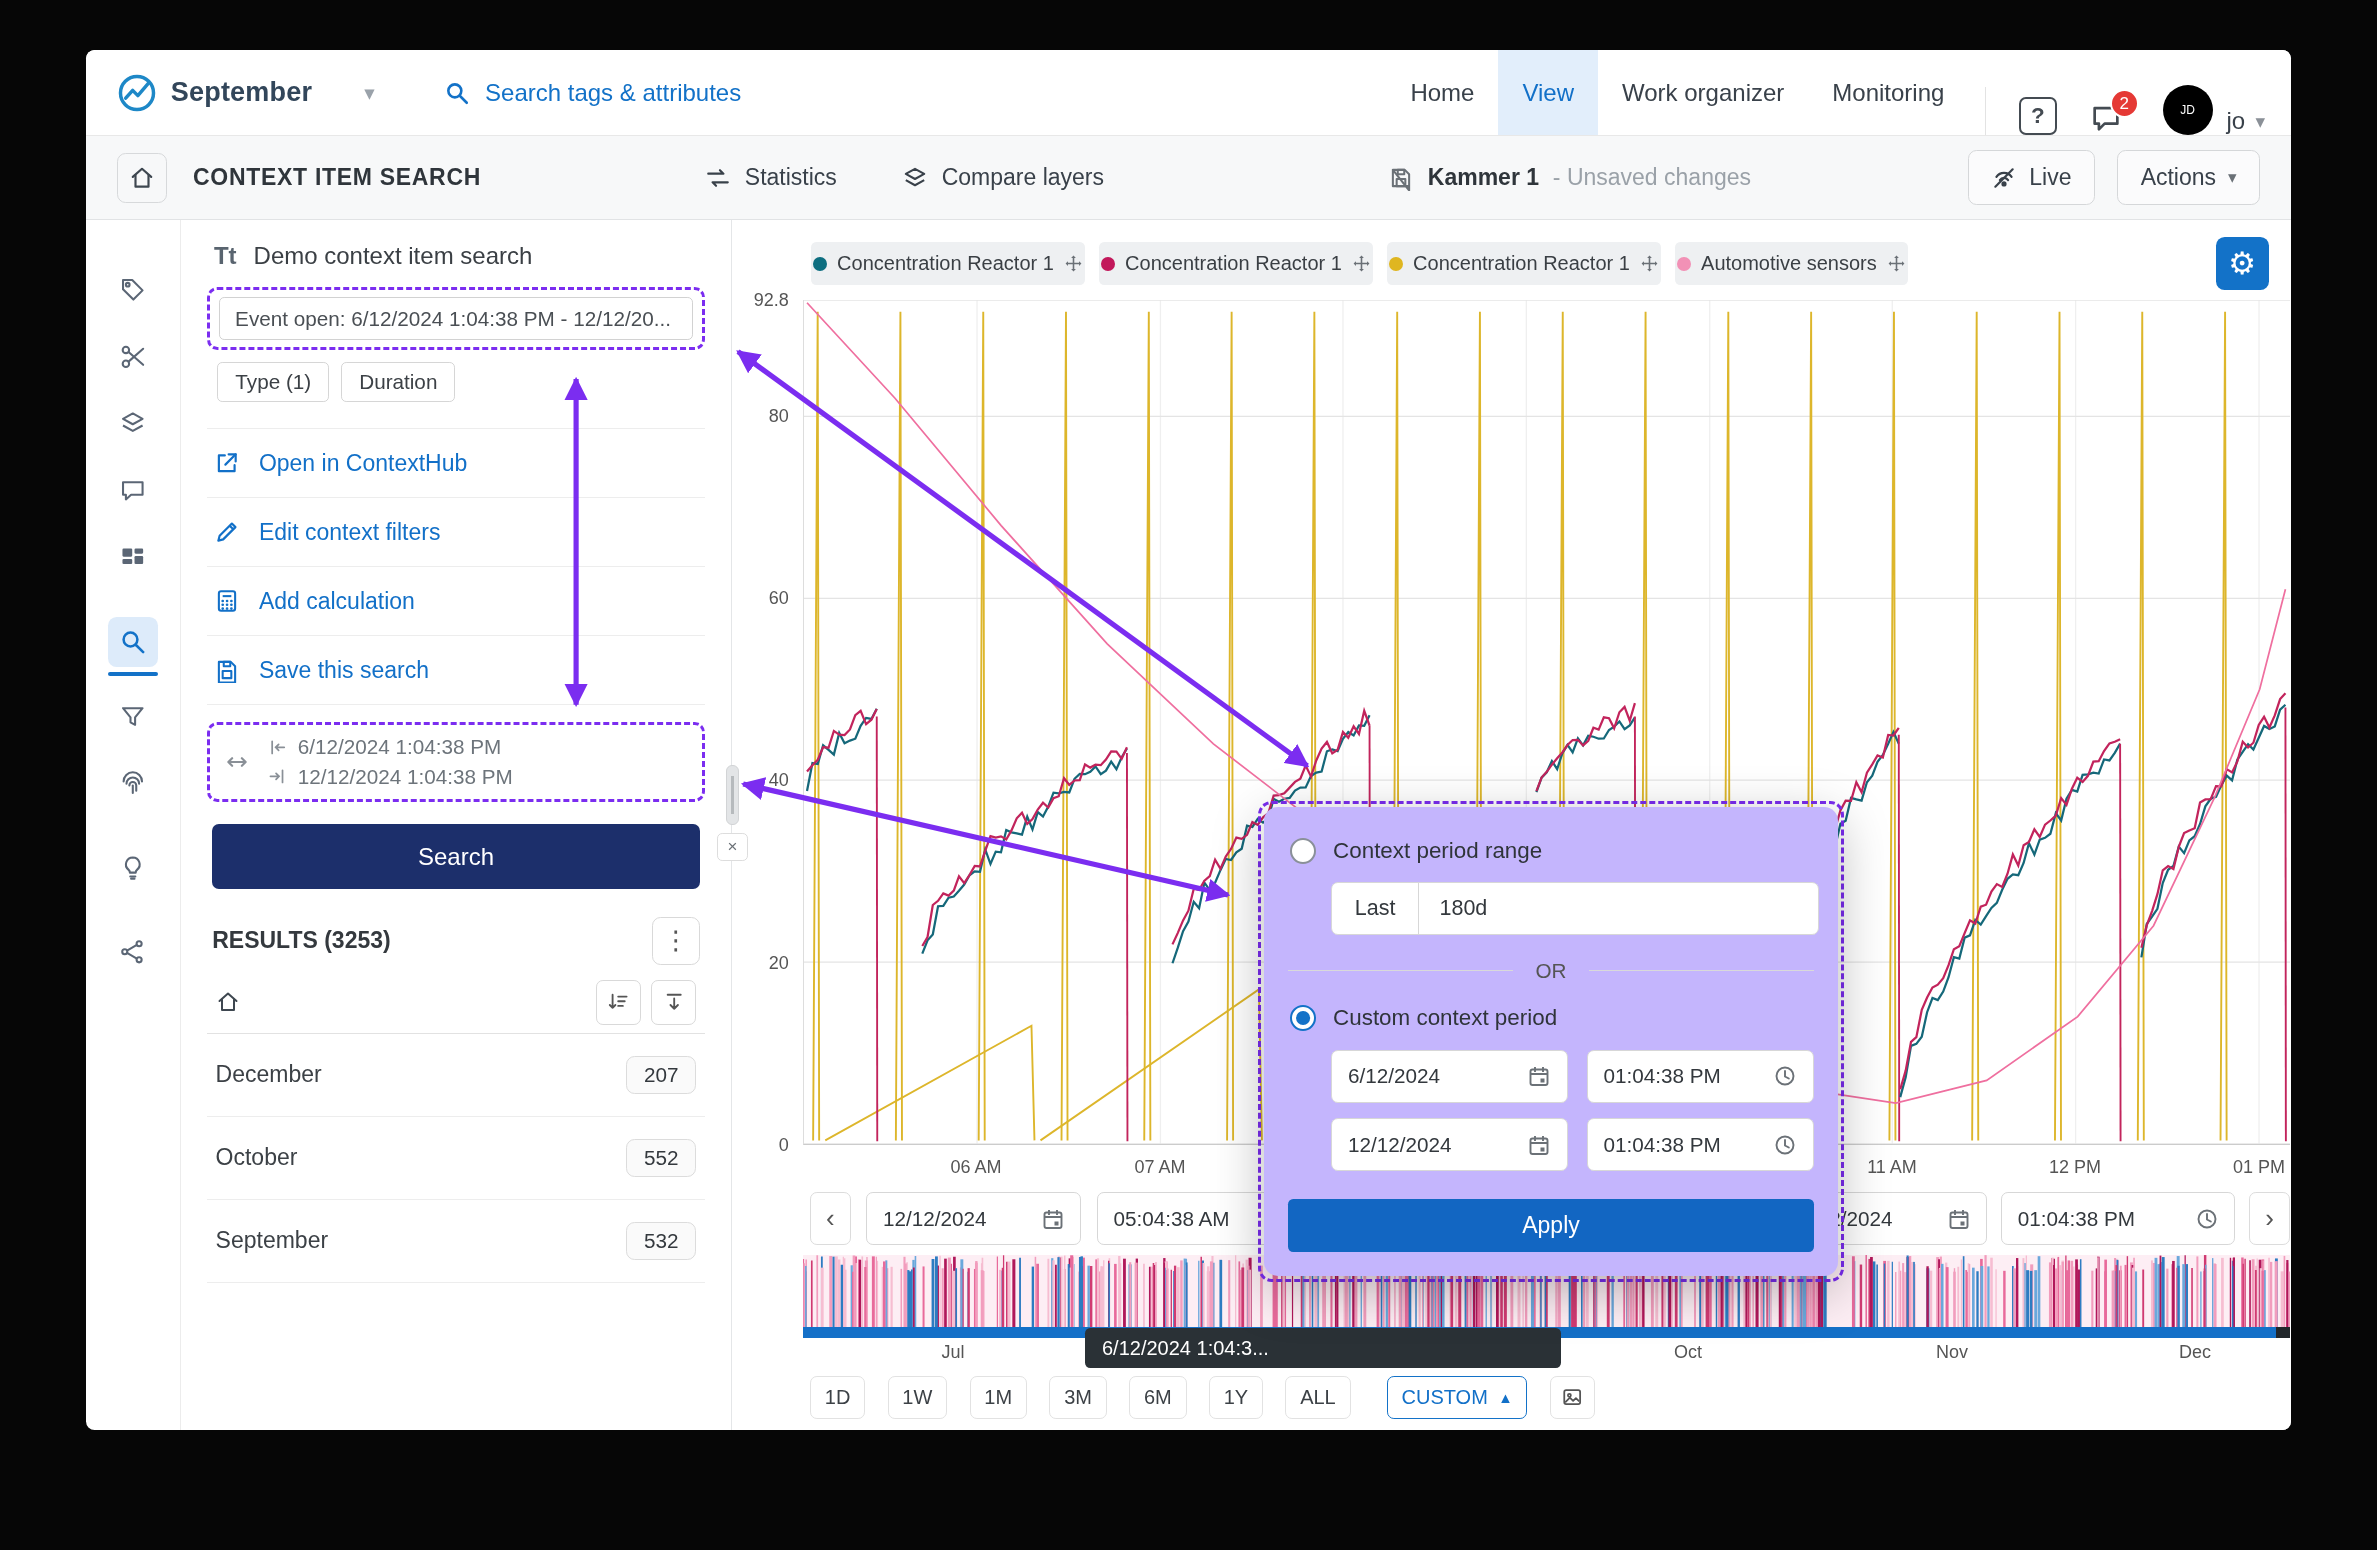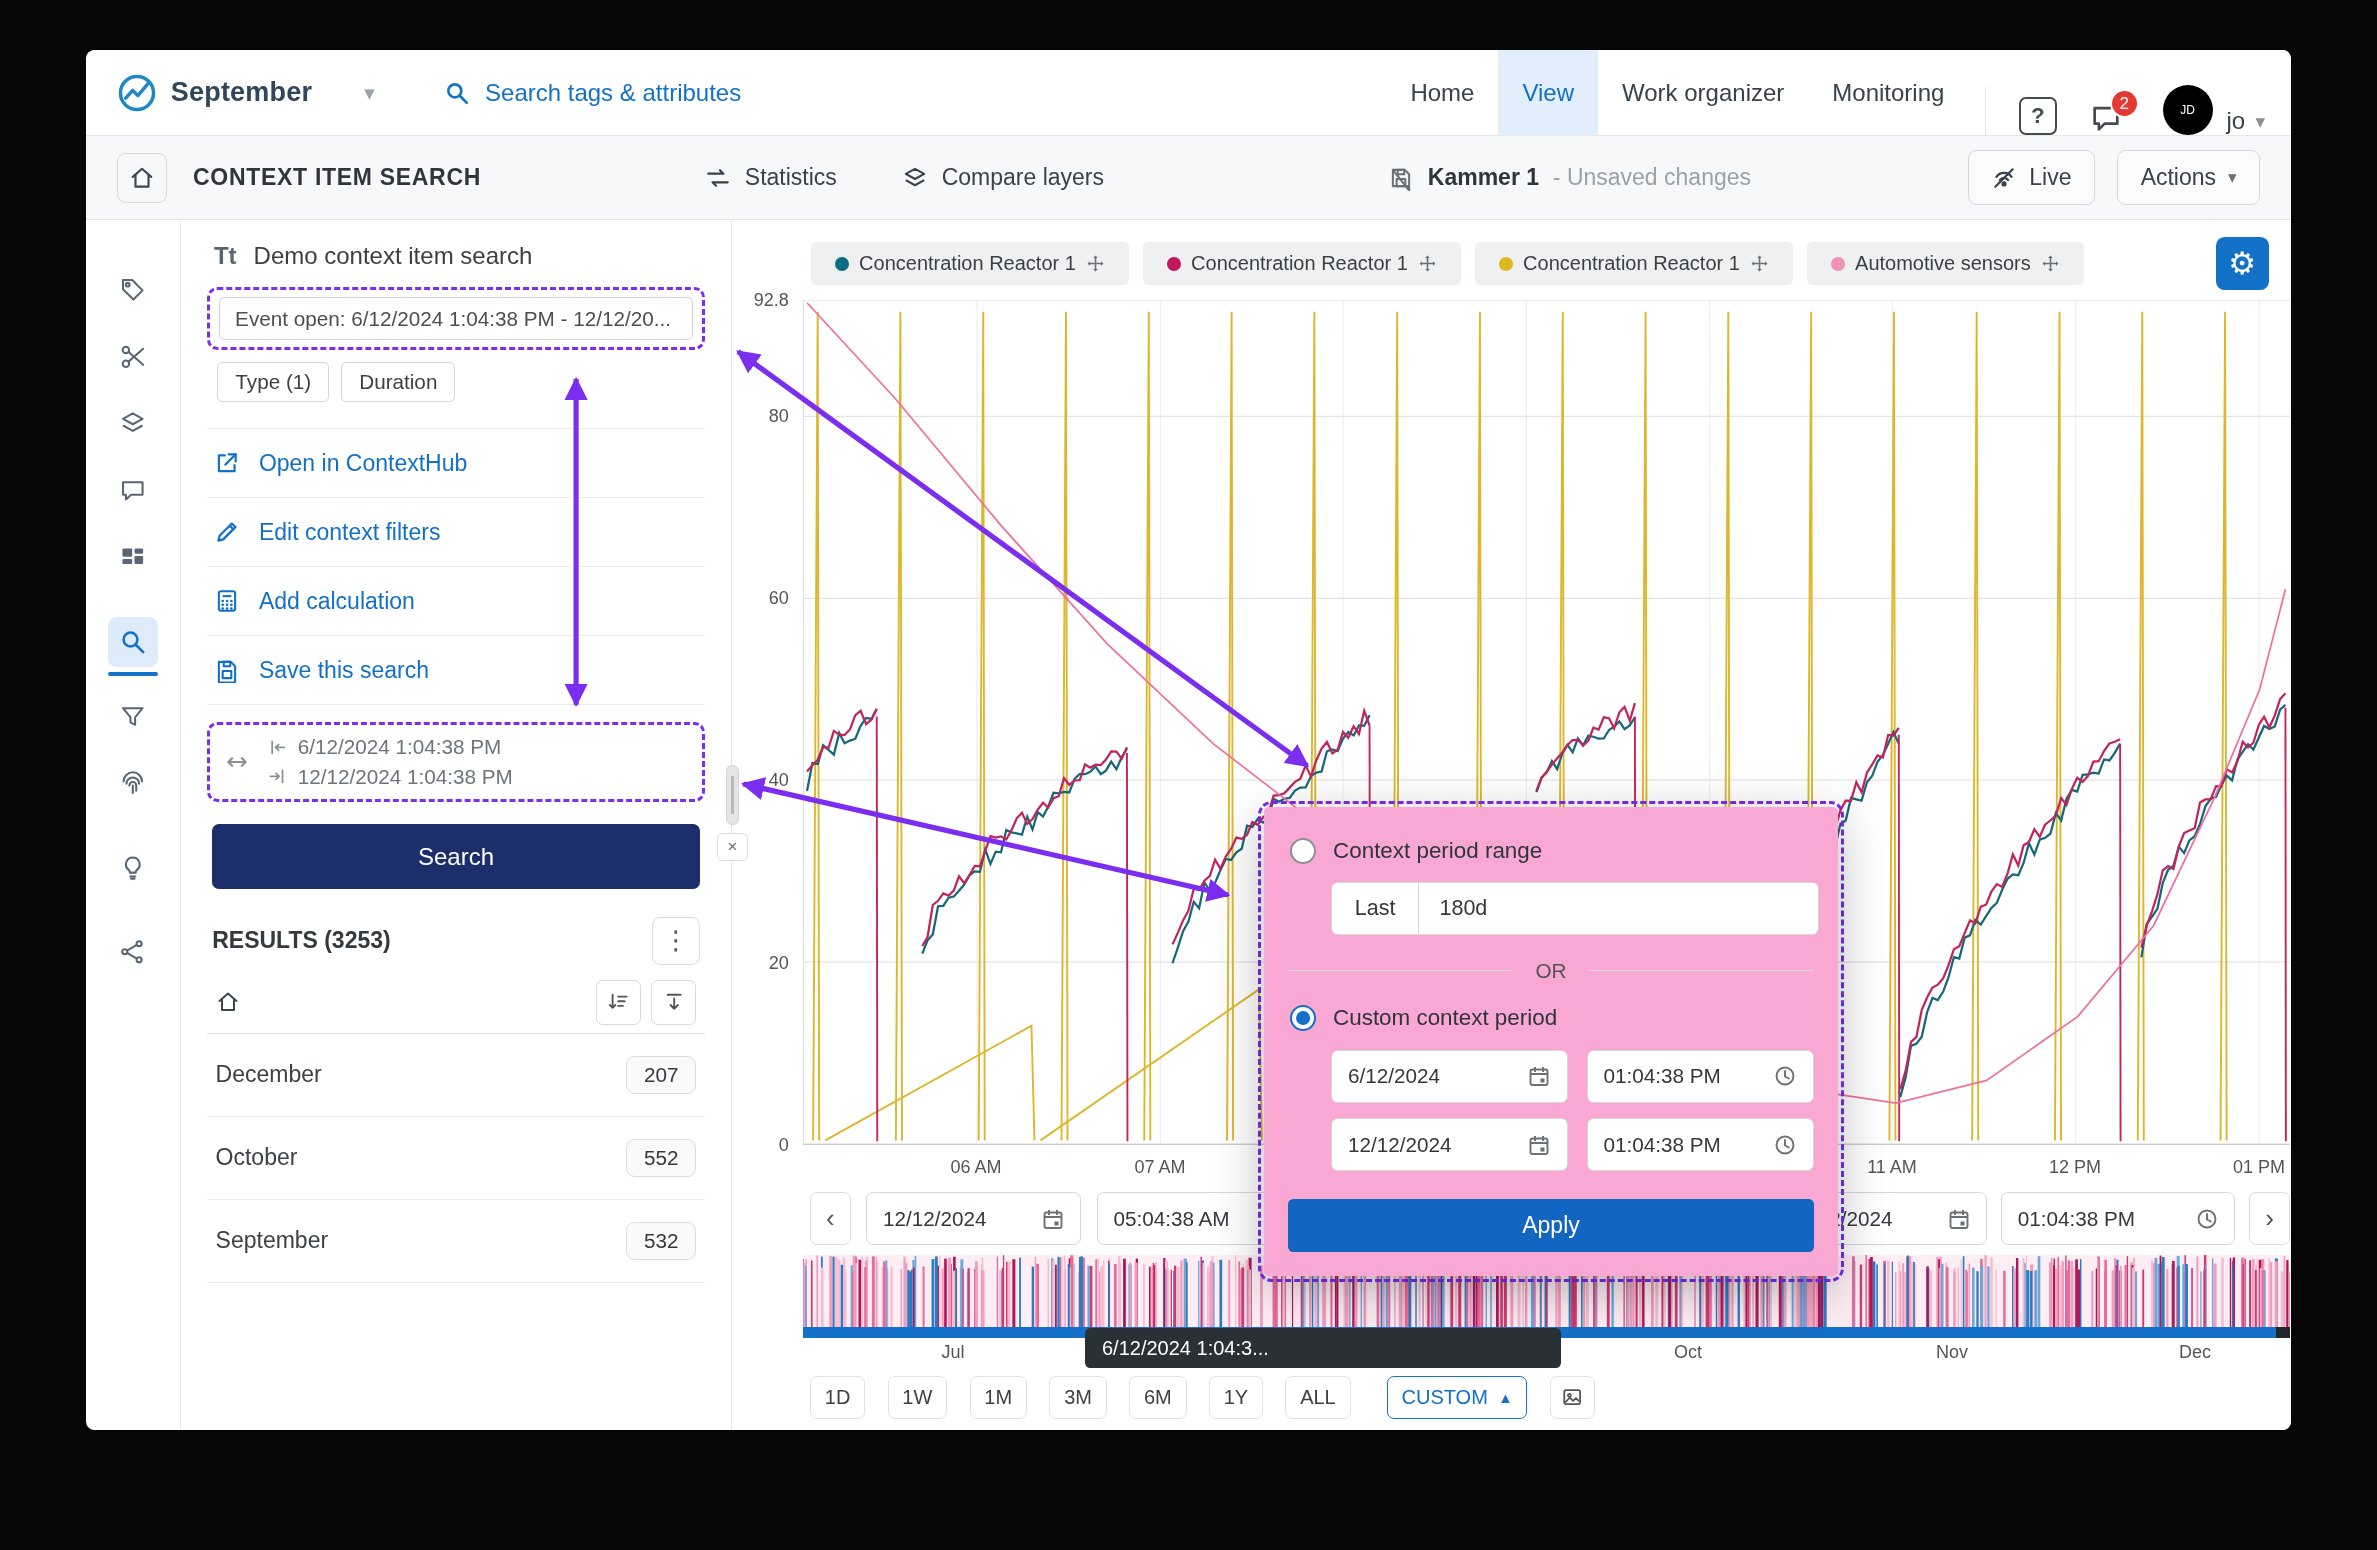--- a/index.html
+++ b/index.html
@@ -82,21 +82,21 @@
   .count-badge{border:1.7px solid #dcdcdc;background:#fafafa;border-radius:8.6px;padding:6px 17px;font-size:20.7px;color:#34393e}
 
   
   .split-handle{position:absolute;left:640px;top:545px;width:13px;height:60px;background:#e3e5e7;border:0.9px solid #d2d4d6;border-radius:6px;z-index:12;cursor:col-resize}
   .split-handle::after{content:"";position:absolute;left:4.3px;top:10.3px;bottom:10.3px;width:2.6px;background:#b6babd}
   .split-close{position:absolute;left:631px;top:613px;width:31px;height:27.6px;display:flex;align-items:center;justify-content:center;font-size:17px;color:#6a7076;background:#fff;border:0.9px solid #ddd;border-radius:5.2px;z-index:12;cursor:pointer}
 
   
   .chart{flex:1;position:relative;background:#fff;min-width:0}
   .legend{position:absolute;left:79px;top:22.4px;display:flex;gap:13.8px;z-index:5}
-  .legend-chip{display:flex;align-items:center;gap:10.3px;background:#eef0f2;border-radius:5.2px;padding:0 24px;height:43px;font-size:20px;color:#3a3f44;cursor:grab}
+  .legend-chip{display:flex;align-items:center;gap:10.3px;background:#eef0f2;border-radius:5.2px;padding:0 2px;height:43px;font-size:20px;color:#3a3f44;cursor:grab}
   .legend-dot{width:13.8px;height:13.8px;border-radius:50%;flex:none}
   .legend-chip svg{width:19px;height:19px;color:#6a7076}
   .gear-btn{position:absolute;right:22.4px;top:17px;width:53px;height:53px;background:#1372c8;border-radius:8.6px;color:#fff;font-size:31px;display:flex;align-items:center;justify-content:center;z-index:5;cursor:pointer}
   .plot{position:absolute;left:71px;top:80px;width:1487px;height:845px;border-left:0.9px solid #ddd;border-bottom:0.9px solid #ccc}
   .plot svg{position:absolute;inset:0;width:100%;height:100%}
   #yticks{position:absolute;left:0;top:80px;width:62px;height:845px}
   #yticks span{position:absolute;right:5.2px;font-size:18px;color:#555}
   #xticks{position:absolute;left:71px;top:937px;width:1487px;height:26px}
   #xticks span{position:absolute;transform:translateX(-50%);font-size:18px;color:#555;white-space:nowrap}
   .navrow{position:absolute;left:71px;top:972px;width:1487px;height:53px}
@@ -119,21 +119,21 @@
   .zbtn.custom .caret{font-size:14.6px}
   .snap-btn{width:45px;height:43px;border:1.7px solid #e2e2e2;border-radius:6.9px;background:#fff;display:flex;align-items:center;justify-content:center;color:#555;cursor:pointer}
   .snap-btn svg{width:22.4px;height:22.4px}
 
   
   .scrub-tip{position:absolute;left:353px;top:1108px;width:476px;height:40px;background:#2a3136;border-radius:5.2px;color:#fff;font-size:20px;line-height:40px;padding-left:17px;z-index:20}
   .scrub-tip::after{content:"";position:absolute;left:40px;top:-7.8px;border:8.6px solid transparent;border-bottom-color:#2a3136}
 
   
   .popup-ann{position:absolute;left:526px;top:581px;width:586px;border:3.4px dashed #7b2df0;border-radius:13.8px;padding:3.4px;z-index:40}
-  .popup{background:#f9a8d4;border-radius:5px;box-shadow:0 13.8px 52px rgba(0,0,0,.28);padding:27.6px 24px 24px}
+  .popup{background:#c4b5fd;border-radius:14px;box-shadow:0 13.8px 52px rgba(0,0,0,.28);padding:27.6px 24px 24px}
   .radio-row{display:flex;align-items:center;gap:17px;font-size:22.4px;color:#2f3439;padding:3.4px 1.7px}
   .radio{width:26px;height:26px;border-radius:50%;border:2.6px solid #8a9099;flex:none;cursor:pointer;position:relative;background:#fff}
   .radio.checked{border-color:#1372c8}
   .radio.checked::after{content:"";position:absolute;left:50%;top:50%;width:13.8px;height:13.8px;border-radius:50%;background:#1372c8;transform:translate(-50%,-50%)}
   .last-input{margin:13.8px 0 0 43px;width:488px;height:53px;border:1.7px solid #d7d7d7;border-radius:6.9px;display:flex;overflow:hidden;background:#fff}
   .last-label{padding:0 22.4px;display:flex;align-items:center;border-right:1.7px solid #d7d7d7;color:#33383d;font-size:21.5px}
   .last-value{padding:0 20.7px;display:flex;align-items:center;color:#33383d;font-size:21.5px;flex:1;cursor:text}
   .or-row{display:flex;align-items:center;gap:22.4px;margin:24px 0 19px;color:#555;font-size:20.7px}
   .or-row .orline{flex:1;height:1.7px;background:#d9d9d9}
   .dt-row{display:flex;gap:19px;margin:15.5px 0 0 43px}

